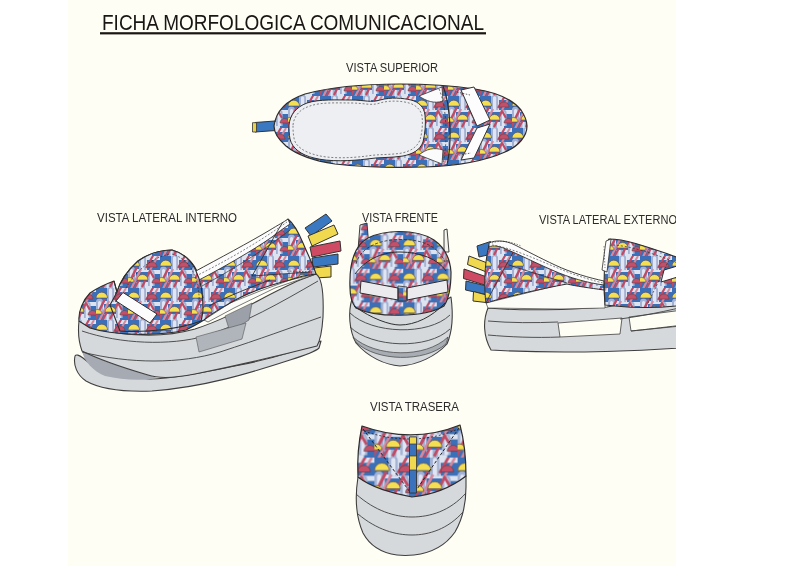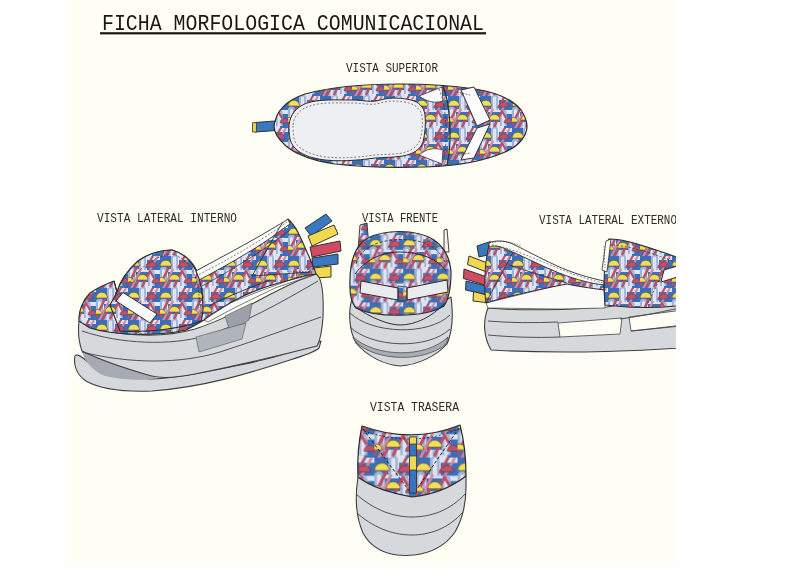--- a/index.html
+++ b/index.html
@@ -1,15 +1,15 @@
 <!DOCTYPE html>
 <html><head><meta charset="utf-8">
 <style>
 html,body{margin:0;padding:0;background:#fff;}
-#page{position:relative;width:676px;height:577px;background:#fff;overflow:hidden;font-family:Liberation Mono, monospace;}
+#page{position:relative;width:676px;height:577px;background:#fff;overflow:hidden;font-family:Liberation Sans, sans-serif;}
 svg{position:absolute;left:0;top:0;}
 </style></head>
 <body>
 <div id="page">
 <svg width="800" height="577" viewBox="0 0 800 577">
 <defs>
 <pattern id="mp" width="32" height="32" patternUnits="userSpaceOnUse">
   <rect width="32" height="32" fill="#dde4f0"></rect>
   <rect x="0" y="0" width="11" height="13" fill="#3b70b8"></rect>
   <rect x="19" y="4" width="13" height="10" fill="#3b70b8"></rect>

